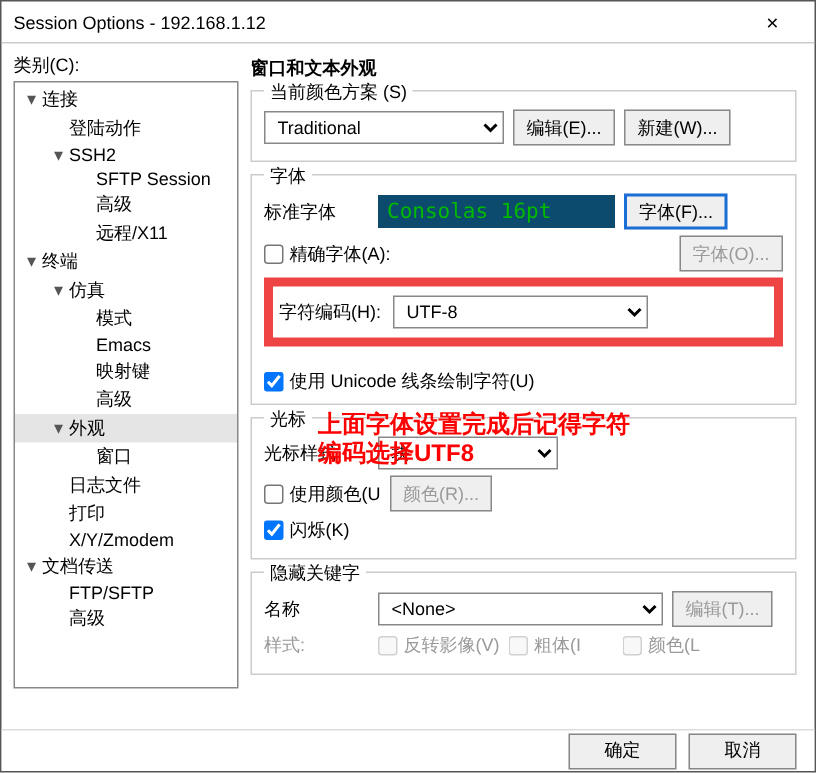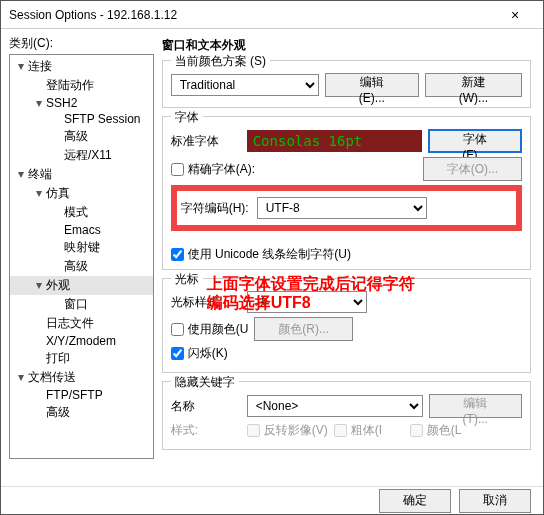--- a/index.html
+++ b/index.html
@@ -17,23 +17,23 @@
 .tree .lvl3{padding-left:40px}
 .tree .tw{display:inline-block;width:14px;text-align:center;color:#555}
 .tree .sel{background:#e5e5e5}
 .right{flex:1;padding-right:4px}
 .right h3{font-size:12px;font-weight:700;margin:2px 0 6px 0}
 .group{border:1px solid #ccc;margin-bottom:8px;padding:8px 8px 6px 8px;position:relative}
 .group .legend{position:absolute;top:-8px;left:8px;background:#fff;padding:0 4px}
 .row{display:flex;align-items:center;gap:6px;margin:4px 0}
 .row label{min-width:70px}
 select,input[type=text]{border:1px solid #888;height:22px;padding:0 4px;background:#fff}
-button.btn{height:24px;padding:0 23px;border:1px solid #888;background:#efefef;cursor:pointer;min-width:62px}
+button.btn{height:24px;padding:0 8px;border:1px solid #888;background:#efefef;cursor:pointer;min-width:62px}
 button.btn:disabled{color:#999}
-.fontpreview{display:inline-block;width:194px;height:22px;background:#7f1d1d;color:#0b0;font-family:Consolas,monospace;font-size:14px;line-height:22px;padding:0 6px}
+.fontpreview{display:inline-block;width:158px;height:22px;background:#0c4a6e;color:#0b0;font-family:Consolas,monospace;font-size:14px;line-height:22px;padding:0 6px}
 .bluebtn{border:2px solid #1a6fd6!important;background:#fff}
 .chk{display:flex;gap:4px}
 .chk input{margin:0}
 .disabled{color:#999}
 .redbox{border:6px solid #ef4444;padding:2px 4px;margin-top:4px}
 .annot{color:red;font-size:16px;font-weight:700;line-height:19px}
 .footer{position:absolute;bottom:0;left:0;right:0;height:28px;display:flex;justify-content:flex-end;align-items:center;gap:8px;padding:0 12px;border-top:1px solid #ddd;background:#fff}
 </style>
 </head>
 <body>
@@ -55,22 +55,22 @@
         <div class="node lvl3"><span class="tw"></span><span>远程/X11</span></div>
         <div class="node lvl1"><span class="tw">▾</span><span>终端</span></div>
         <div class="node lvl2"><span class="tw">▾</span><span>仿真</span></div>
         <div class="node lvl3"><span class="tw"></span><span>模式</span></div>
         <div class="node lvl3"><span class="tw"></span><span>Emacs</span></div>
         <div class="node lvl3"><span class="tw"></span><span>映射键</span></div>
         <div class="node lvl3"><span class="tw"></span><span>高级</span></div>
         <div class="node lvl2 sel"><span class="tw">▾</span><span>外观</span></div>
         <div class="node lvl3"><span class="tw"></span><span>窗口</span></div>
         <div class="node lvl2"><span class="tw"></span><span>日志文件</span></div>
+        <div class="node lvl2"><span class="tw"></span><span>打印</span></div>
         <div class="node lvl2"><span class="tw"></span><span>X/Y/Zmodem</span></div>
-        <div class="node lvl2"><span class="tw"></span><span>打印</span></div>
         <div class="node lvl1"><span class="tw">▾</span><span>文档传送</span></div>
         <div class="node lvl2"><span class="tw"></span><span>FTP/SFTP</span></div>
         <div class="node lvl2"><span class="tw"></span><span>高级</span></div>
       </div>
   </div>
 
   <div class="right">
     <h3>窗口和文本外观</h3>
 
     <div class="group">

